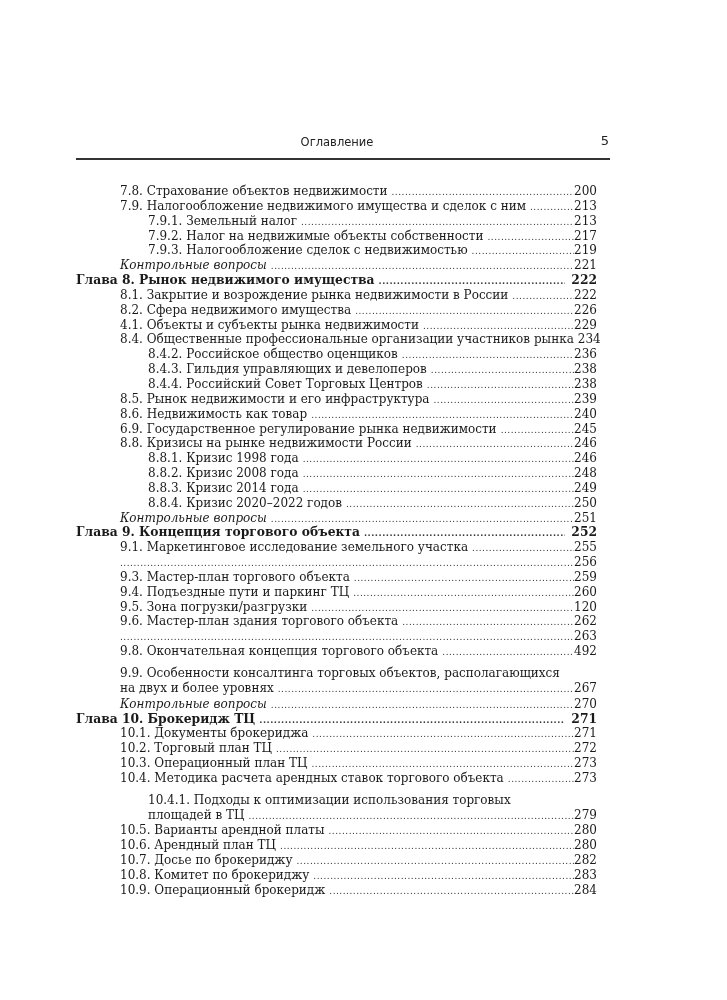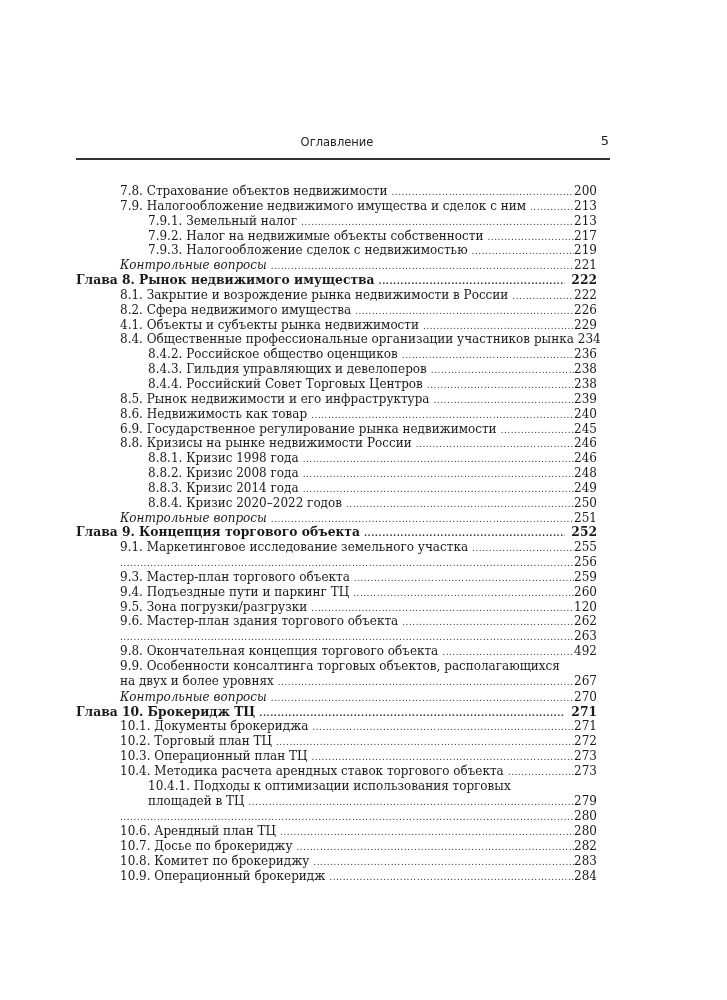--- a/index.html
+++ b/index.html
@@ -13,21 +13,21 @@
   .row .line { display:flex; align-items:baseline; }
   .row .t { flex:0 0 auto; padding-right:4px; }
   .row .dots { flex:1 1 auto; overflow:hidden; letter-spacing:0.5px; color:#333; }
   .row .dots::before { content:"........................................................................................................................................................................................................"; font-size:9px; }
   .row .p { flex:0 0 auto; text-align:center; }
   .l0 { font-weight:bold; font-size:12.3px; }
   .l0 .p { padding-left:6px; }
   .l1 { padding-left:44px; }
   .l2 { padding-left:72px; }
   .it .t { font-style:italic; }
-  .wrap { height:auto; }
+  .wrap { height:auto;margin-top:7px; }
   .wrap .first { display:block; height:14.85px; }
 </style>
 </head>
 <body>
 
 <div class="header">
   <div class="header-title">Оглавление</div>
   <div class="header-page">5</div>
 </div>
 <div class="header-rule"></div>
@@ -308,20 +308,21 @@
     <div class="row l2 wrap">
       <span class="first">10.4.1. Подходы к оптимизации использования торговых</span>
       <div class="line">
         <span class="t">площадей в ТЦ</span>
         <span class="dots"></span>
         <span class="p">279</span>
       </div>
     </div>
     <div class="row l1">
       <div class="line">
+        <span class="t">10.5. Варианты арендной платы</span>
         <span class="dots"></span>
         <span class="p">280</span>
       </div>
     </div>
     <div class="row l1">
       <div class="line">
         <span class="t">10.6. Арендный план ТЦ</span>
         <span class="dots"></span>
         <span class="p">280</span>
       </div>

